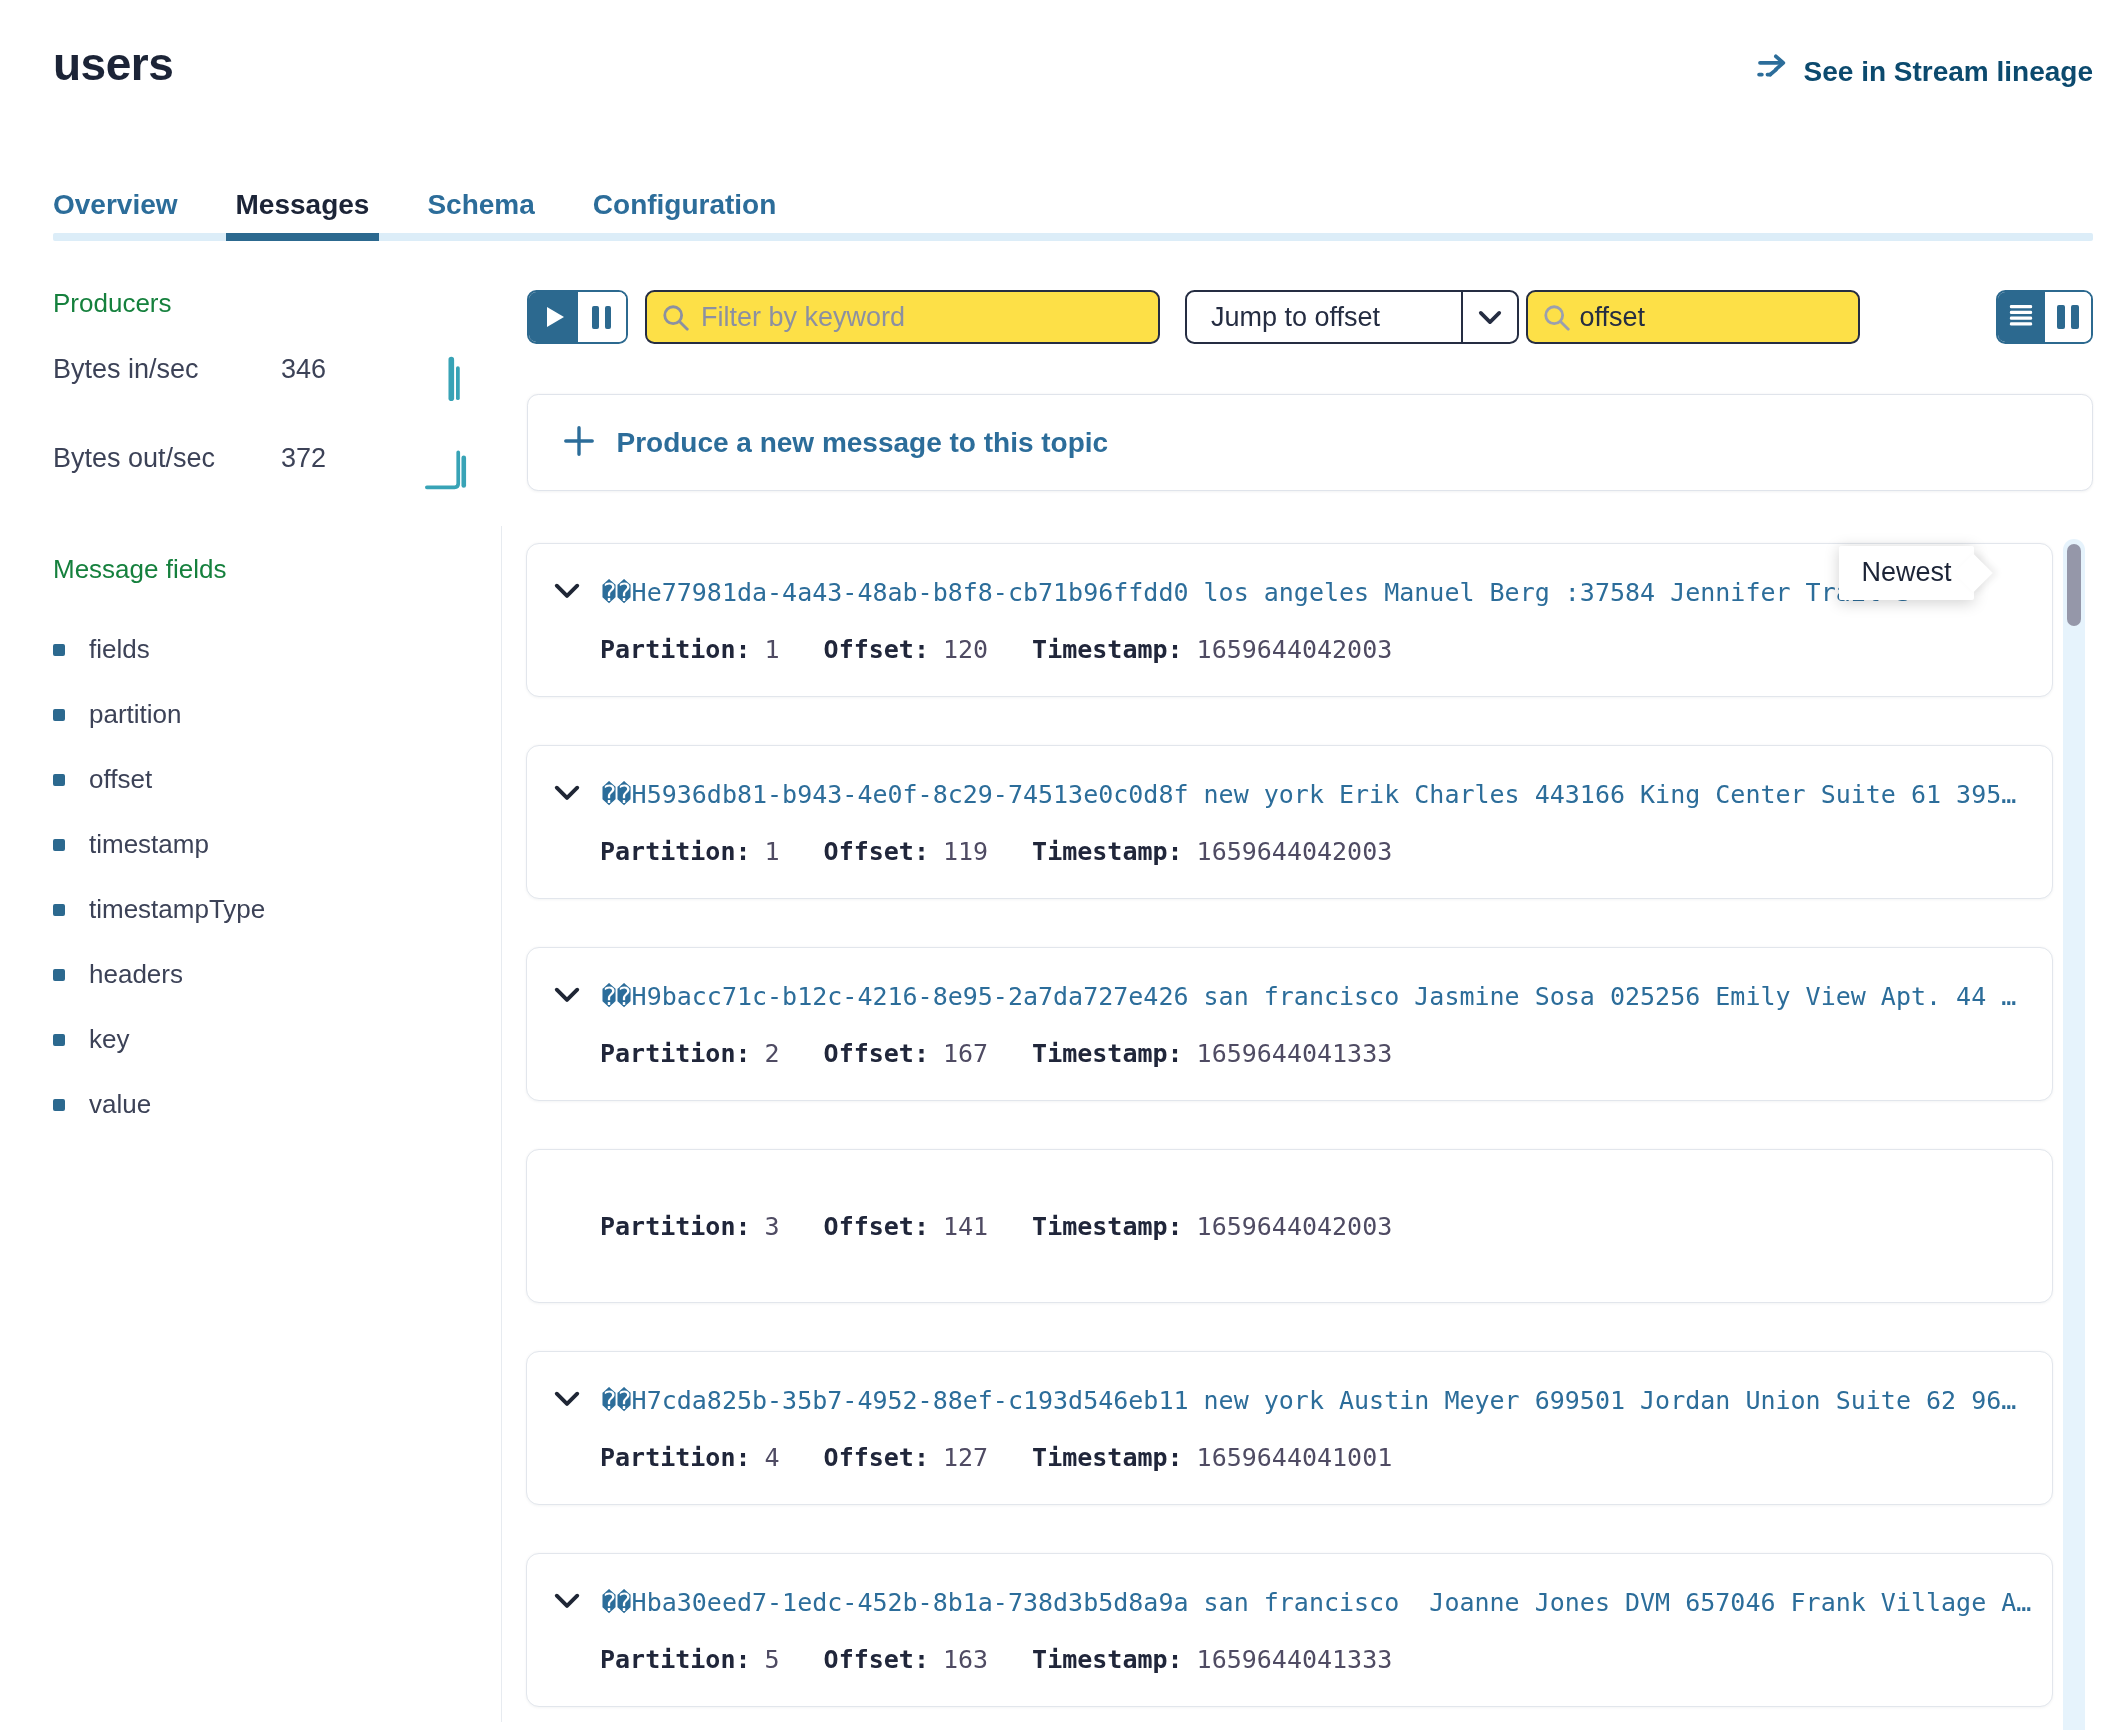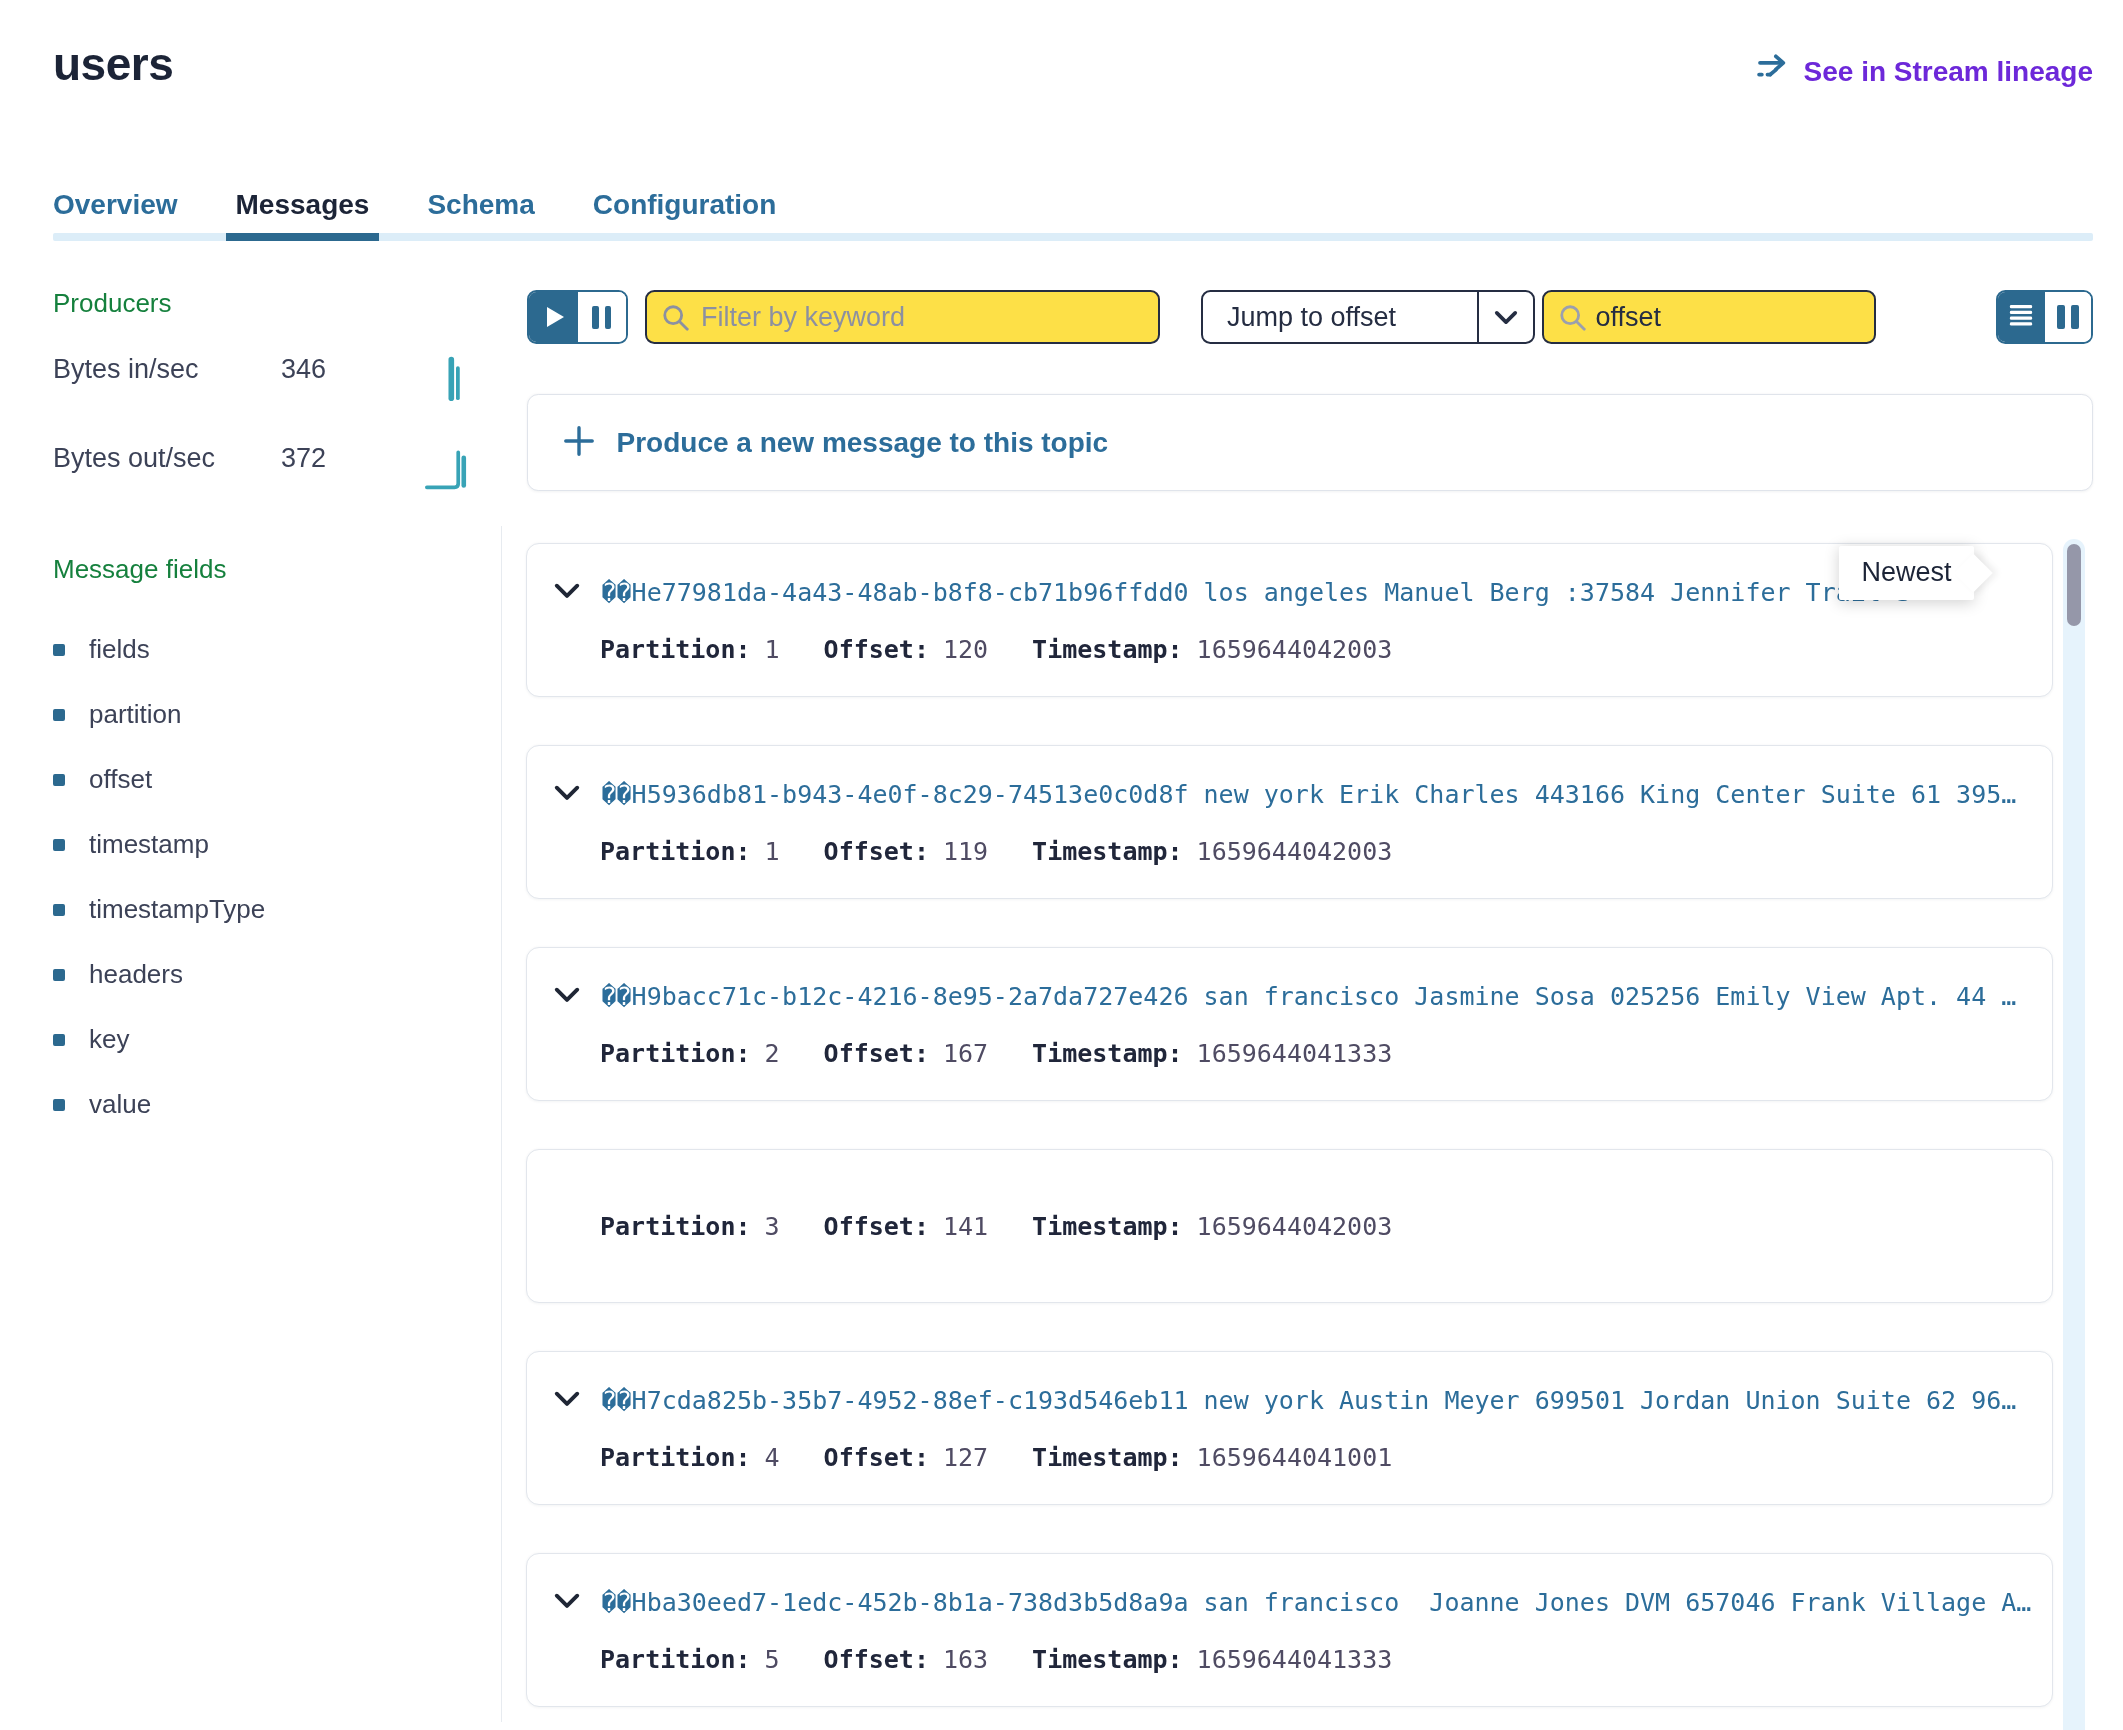--- a/index.html
+++ b/index.html
@@ -5,21 +5,21 @@
   * { margin:0; padding:0; box-sizing:border-box; }
   html,body { background:#ffffff; }
   #app {
     position:relative; width:2124px; height:1730px; overflow:hidden;
     font-family:"Liberation Sans", sans-serif; color:#1c2437; background:#fff;
   }
   
   .header { display:flex; justify-content:space-between; align-items:flex-start; padding:39px 31px 0 53px; }
   .page-title { font-size:46px; font-weight:700; letter-spacing:-0.5px; color:#1c2437; line-height:1.1; }
   .lineage-link { margin-top:15px; display:flex; align-items:center; gap:13px;
-    font-size:28px; font-weight:700; color:#6d28d9; cursor:pointer; }
+    font-size:28px; font-weight:700; color:#0c4a6e; cursor:pointer; }
   
   .tabs-bar { margin:99px 31px 0 53px; position:relative; }
   .tabs-row { display:flex; gap:58px; }
   .tab { position:relative; padding-bottom:20.5px; font-size:28px; font-weight:600; color:#2c6d9a; cursor:pointer; }
   .tab.active { color:#1c2437; font-weight:700; }
   .tab.active::after { content:""; position:absolute; left:-9.3px; right:-9.3px; bottom:0; height:8.4px; background:#2c698f; z-index:1; }
   .tabs-track { position:absolute; left:0; right:0; bottom:0; height:8.4px; background:#dcedf8; border-radius:1.9px; }
   
   .columns { display:flex; align-items:flex-start; }
   .sidebar { width:501px; flex:none; padding:47px 0 0 53px; }
@@ -40,21 +40,21 @@
   .seg.active-seg { background:#2c698f; }
   .play-tri { width:0; height:0; border-left:17.7px solid #fff; border-top:10.3px solid transparent; border-bottom:10.3px solid transparent; margin-left:4.7px; }
   .pause-bars { display:flex; gap:5.6px; }
   .pause-bars i { display:block; width:6.5px; height:23px; background:#2c698f; border-radius:1.9px; }
   .input-wrap { position:relative; margin-left:17px; }
   .text-input { height:54px; border:2.3px solid #252d42; border-radius:9.3px; font-size:27px;
     font-family:"Liberation Sans",sans-serif; color:#3c4257; outline:none; background:#fde047; }
   .filter-input { width:515px; padding-left:54px; }
   .filter-input::placeholder { color:#8c90a1; opacity:1; }
   .search-icon { position:absolute; left:16px; top:13px; }
-  .jump-select { margin-left:41px; width:334px; height:54px; border:2.3px solid #252d42; border-radius:9.3px;
+  .jump-select { margin-left:25px; width:334px; height:54px; border:2.3px solid #252d42; border-radius:9.3px;
     display:flex; align-items:center; cursor:pointer; flex:none; background:#fff; }
   .jump-text { flex:1; padding-left:24px; font-size:27px; color:#252d42; }
   .jump-chevron { width:56px; height:100%; border-left:2.3px solid #252d42; display:flex; align-items:center; justify-content:center; }
   .offset-wrap { margin-left:6.5px; }
   .offset-input { width:334px; padding-left:52px; color:#252d42; }
   .viewtoggle { margin-left:auto; display:flex; width:97px; height:54px; border:2.3px solid #2c698f; border-radius:9.3px; overflow:hidden; flex:none; }
   .vbars { display:flex; gap:5.6px; }
   .vbars i { display:block; width:8.4px; height:24px; background:#2c698f; border-radius:1.9px; }
   
   .produce-card { margin:49px 0 0 26px; height:97px; border:1.9px solid #e0e4eb; border-radius:11.2px;

